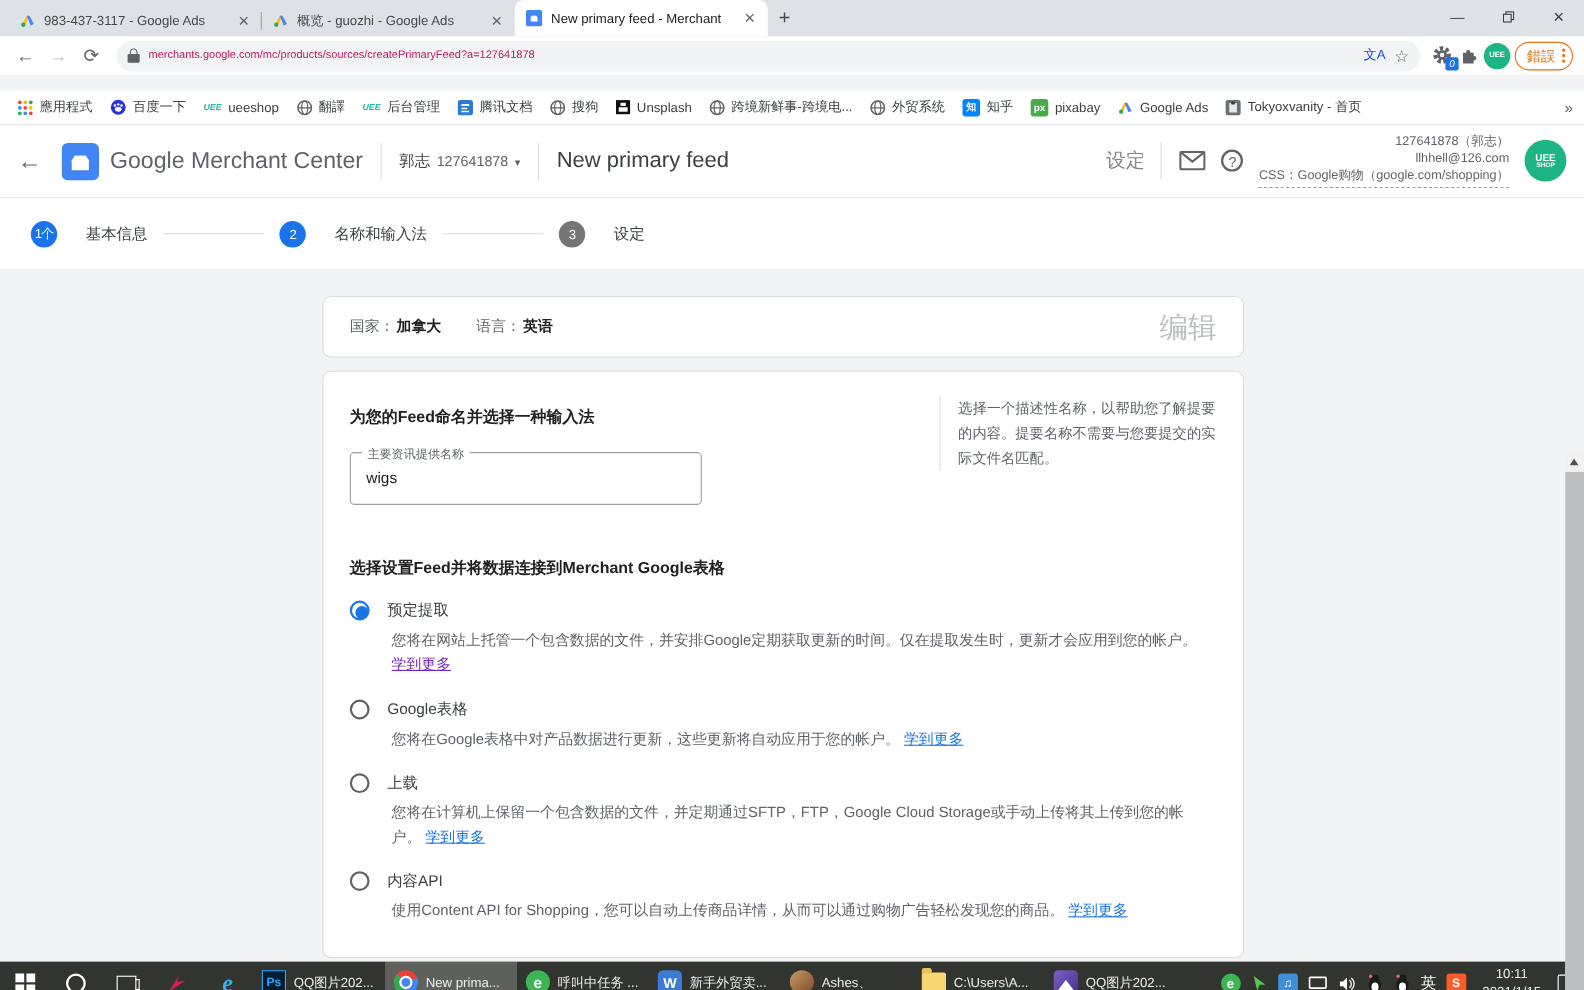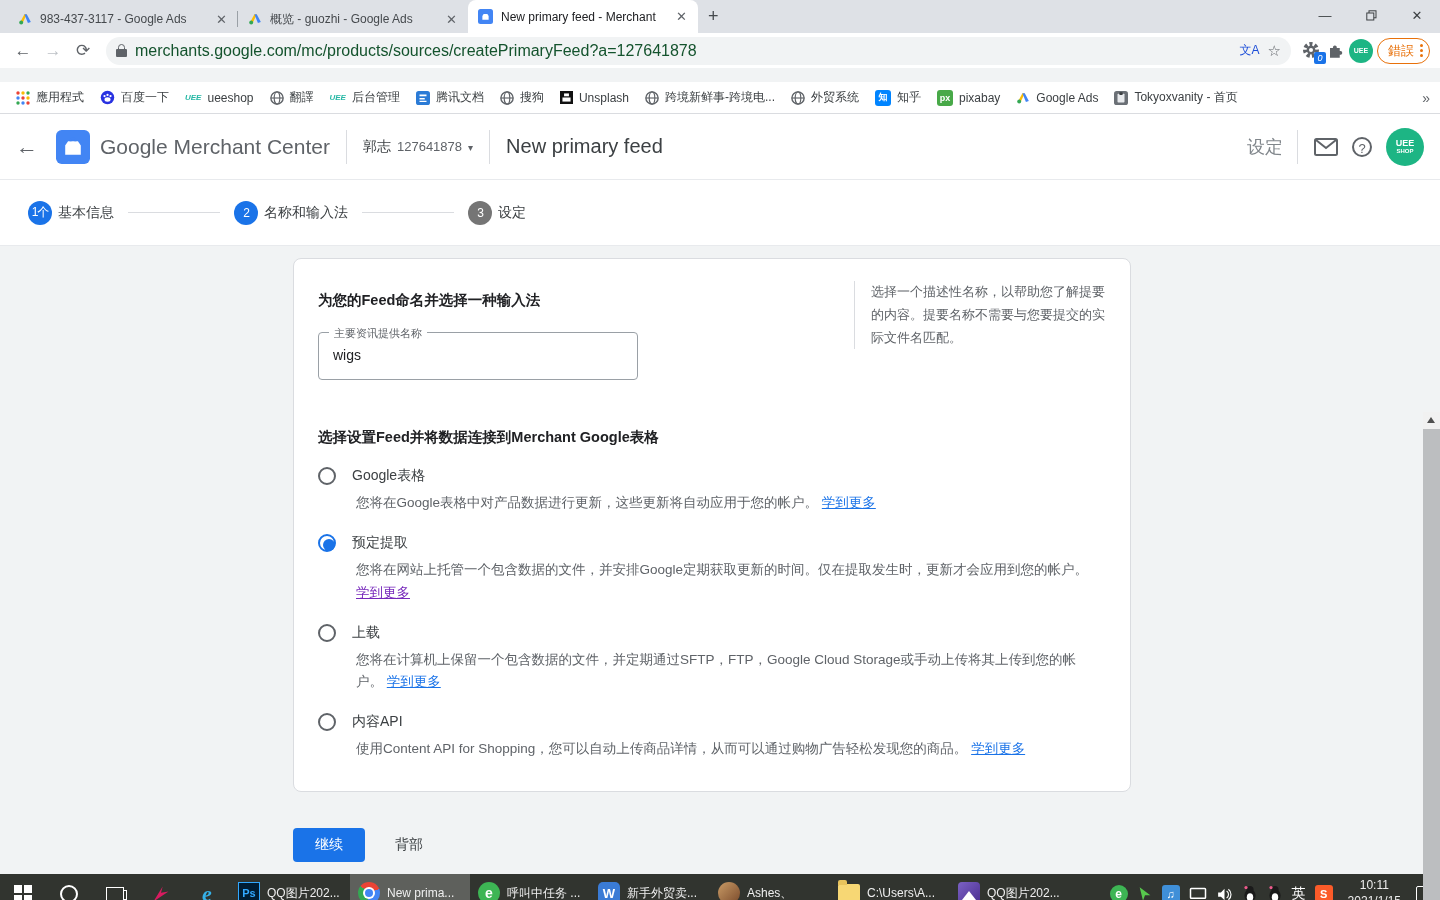--- a/index.html
+++ b/index.html
@@ -14,21 +14,21 @@
   .tab .t-title { flex:1; white-space:nowrap; overflow:hidden; }
   .tab .x { color:#5f6368; font-size:13px; padding:0 3px; }
   .newtab { font-size:18px; color:#45494d; margin:0 0 6px 10px; }
   .wincontrols { position:absolute; right:0; top:0; height:30px; display:flex; }
   .wc { width:46px; height:30px; display:flex; align-items:center; justify-content:center; color:#3c4043; font-size:13px; }
 
   .toolbar { height:35px; background:#fff; display:flex; align-items:center; padding:0 10px; gap:4px; }
   .navbtn { width:26px; text-align:center; font-size:17px; color:#5f6368; }
   .navbtn.disabled { color:#bdc1c6; }
   .omnibox { flex:1; height:28px; background:#f1f3f4; border-radius:14px; display:flex; align-items:center; padding:0 10px; margin:0 6px; gap:8px; }
-  .omnibox .url { flex:1; font-size:16px; color:#14532d; white-space:nowrap; overflow:hidden; }
+  .omnibox .url { flex:1; font-size:10px; color:#be185d; white-space:nowrap; overflow:hidden; }
   .lock { width:11px; height:13px; position:relative; }
   .lock:before { content:""; position:absolute; left:0; top:5px; width:11px; height:8px; background:#5f6368; border-radius:1px; }
   .lock:after { content:""; position:absolute; left:2px; top:0; width:5px; height:8px; border:1.5px solid #5f6368; border-radius:4px 4px 0 0; }
   .obx-ic { font-size:12px; color:#1d4ed8; }
   .star { font-size:15px; color:#5f6368; }
   .ext-gear { position:relative; width:22px; height:22px; }
   .badge0 { position:absolute; right:-3px; bottom:-2px; background:#1a73e8; color:#fff; font-size:9px; width:12px; height:12px; border-radius:2px; text-align:center; line-height:12px; }
   .avatar-sm { width:24px; height:24px; border-radius:50%; background:#1db584; color:#fff; font-size:7px; font-weight:bold; display:flex; align-items:center; justify-content:center; }
   .err-pill { border:1.5px solid #e8710a; border-radius:15px; height:26px; display:flex; align-items:center; padding:0 6px 0 10px; gap:6px; color:#e8710a; font-size:13px; }
   .dots3 { display:inline-flex; flex-direction:column; gap:2px; }
@@ -54,21 +54,21 @@
   .settings-txt { font-size:18px; color:#80868b; width:34px; overflow:hidden; white-space:nowrap; }
   .hicon { color:#5f6368; }
   .help-circ { width:20px; height:20px; border:2px solid #5f6368; border-radius:50%; font-size:13px; color:#5f6368; text-align:center; line-height:19px; }
   .acct-info { text-align:right; font-size:11.5px; color:#5f6368; line-height:1.35; }
   .acct-info .dashed { border-bottom:1px dashed #9aa0a6; padding-bottom:2px; }
   .avatar-lg { width:38px; height:38px; border-radius:50%; background:#1db584; color:#fff; font-weight:bold; font-size:9px; display:flex; flex-direction:column; align-items:center; justify-content:center; line-height:1; }
   .avatar-lg span:last-child { font-size:6px; }
 
   
   .stepper { height:66px; background:#fff; display:flex; align-items:center; padding-left:28px; border-bottom:1px solid #e8eaed; }
-  .step { display:flex; align-items:center; gap:6px; }
+  .step { display:flex; align-items:center; gap:26px; }
   .step-circ { width:24px; height:24px; border-radius:50%; color:#fff; font-size:12px; display:flex; align-items:center; justify-content:center; letter-spacing:-1px; }
   .step-circ.blue { background:#1a73e8; }
   .step-circ.gray { background:#757575; }
   .step-label { font-size:14px; color:#3c4043; }
   .step-line { width:92px; height:1px; background:#dadce0; margin:0 14px; }
 
   
   .page { position:relative; height:628px; background:#f1f3f4; }
   .col { position:absolute; left:293px; width:838px; top:0; }
   .card { background:#fff; border:1px solid #dadce0; border-radius:8px; }
@@ -342,20 +342,25 @@
   <div class="hdr-right">
     <span class="settings-txt">设定</span>
     <span class="hdr-div" style="margin:0 2px"></span>
     <span class="hicon">
         <svg width="24" height="18" viewBox="0 0 24 18">
           <rect x="1" y="1" width="22" height="16" rx="1.5" fill="none" stroke="#5f6368" stroke-width="2"></rect>
           <path d="M2 2 L12 10 L22 2" fill="none" stroke="#5f6368" stroke-width="2"></path>
         </svg>
       </span>
     <span class="help-circ">?</span>
+    <div class="acct-info">
+      <div>127641878（郭志）</div>
+      <div>llhhell@126.com</div>
+      <div class="dashed">CSS：Google购物（google.com/shopping）</div>
+    </div>
     <span class="avatar-lg">
         <span>UEE</span>
         <span>SHOP</span>
       </span>
   </div>
 </div>
 
 <div class="stepper">
   <span class="step">
     <span class="step-circ blue">1个</span>
@@ -369,50 +374,55 @@
   <span class="step-line"></span>
   <span class="step">
     <span class="step-circ gray">3</span>
     <span class="step-label">设定</span>
   </span>
 </div>
 
 <div class="page">
   <div class="col">
 
+    <div class="card card1">
+      <span class="kv"><span>国家：</span><b>加拿大</b></span>
+      <span class="kv"><span>语言：</span><b>英语</b></span>
+      <span class="edit-big">编辑</span>
+    </div>
 
     <div class="card card2">
       <div class="sec-title">为您的Feed命名并选择一种输入法</div>
       <div class="field">
         <span class="flabel">主要资讯提供名称</span>
         <span class="fvalue">wigs</span>
       </div>
       <div class="helpbox">选择一个描述性名称，以帮助您了解提要的内容。提要名称不需要与您要提交的实际文件名匹配。</div>
 
       <div class="methods-title">选择设置Feed并将数据连接到Merchant Google表格</div>
 
+      <div class="opt sel">
+        <div class="opt-head">
+          <span class="radio"></span>
+          <span class="opt-label">预定提取</span>
+        </div>
+        <div class="opt-desc">
+          <span>您将在网站上托管一个包含数据的文件，并安排Google定期获取更新的时间。仅在提取发生时，更新才会应用到您的帐户。</span>
+          <a href="#" class="visited">学到更多</a>
+        </div>
+      </div>
+
       <div class="opt">
         <div class="opt-head">
           <span class="radio"></span>
           <span class="opt-label">Google表格</span>
         </div>
         <div class="opt-desc">
           <span>您将在Google表格中对产品数据进行更新，这些更新将自动应用于您的帐户。</span>
           <a href="#">学到更多</a>
-        </div>
-      </div>
-
-      <div class="opt sel">
-        <div class="opt-head">
-          <span class="radio"></span>
-          <span class="opt-label">预定提取</span>
-        </div>
-        <div class="opt-desc">
-          <span>您将在网站上托管一个包含数据的文件，并安排Google定期获取更新的时间。仅在提取发生时，更新才会应用到您的帐户。</span>
-          <a href="#" class="visited">学到更多</a>
         </div>
       </div>
 
       <div class="opt">
         <div class="opt-head">
           <span class="radio"></span>
           <span class="opt-label">上载</span>
         </div>
         <div class="opt-desc">
           <span>您将在计算机上保留一个包含数据的文件，并定期通过SFTP，FTP，Google Cloud Storage或手动上传将其上传到您的帐户。</span>

